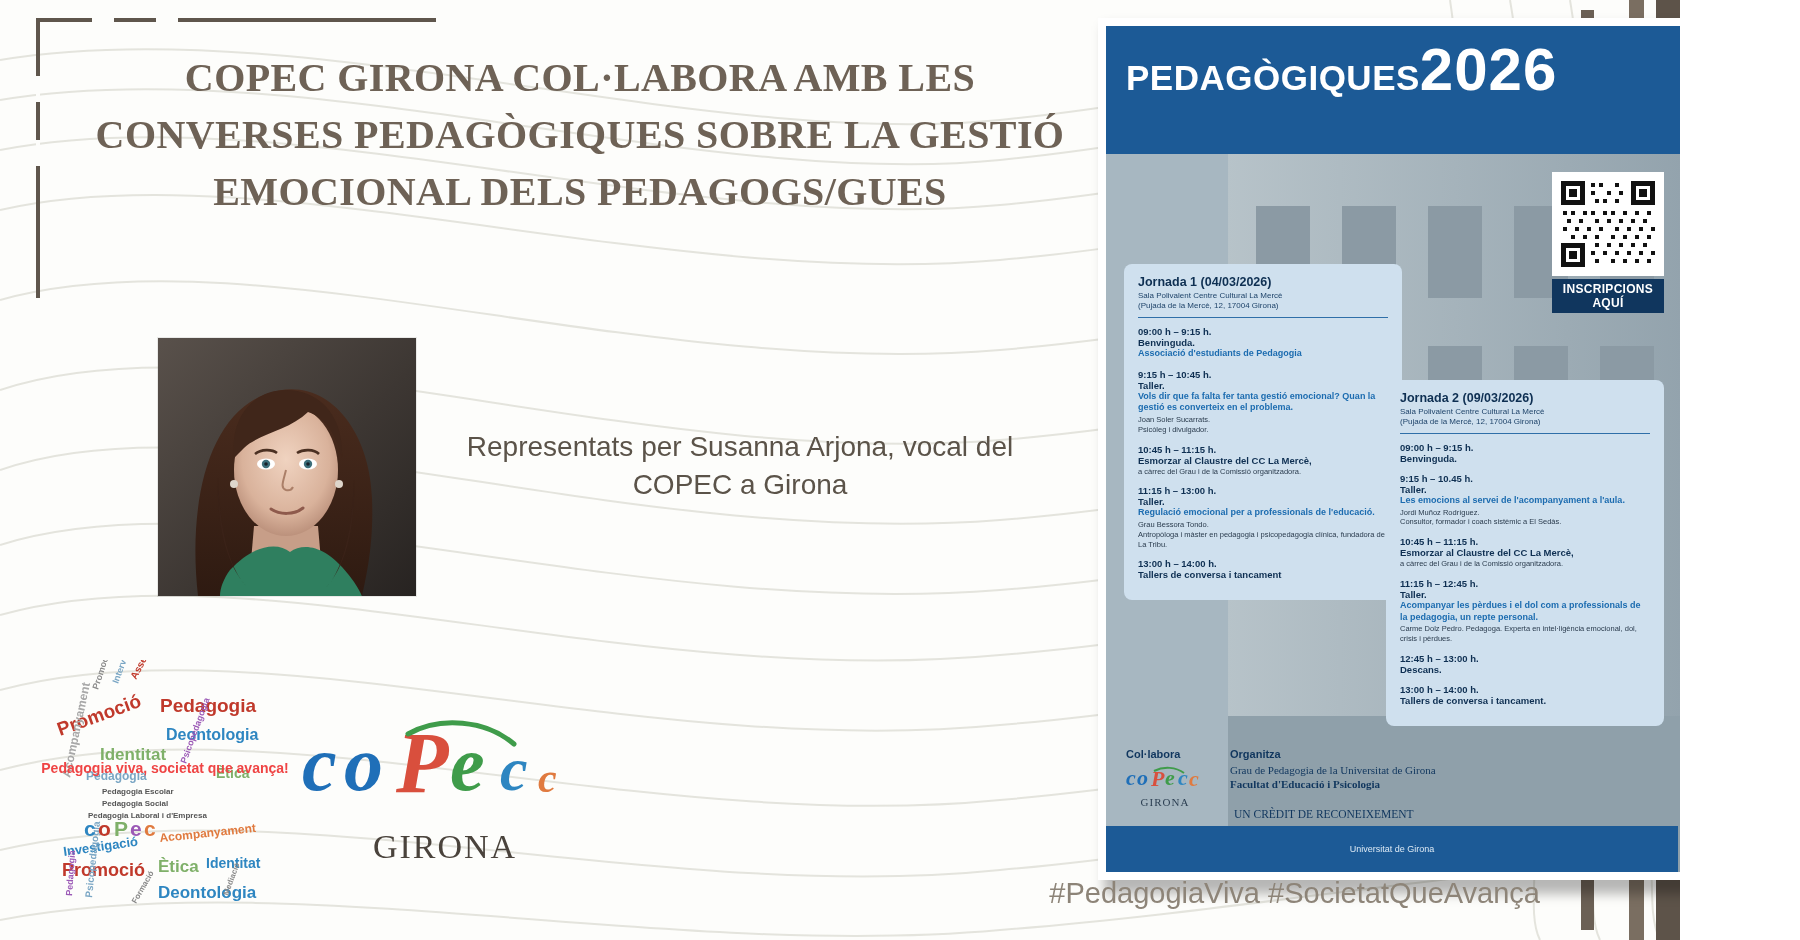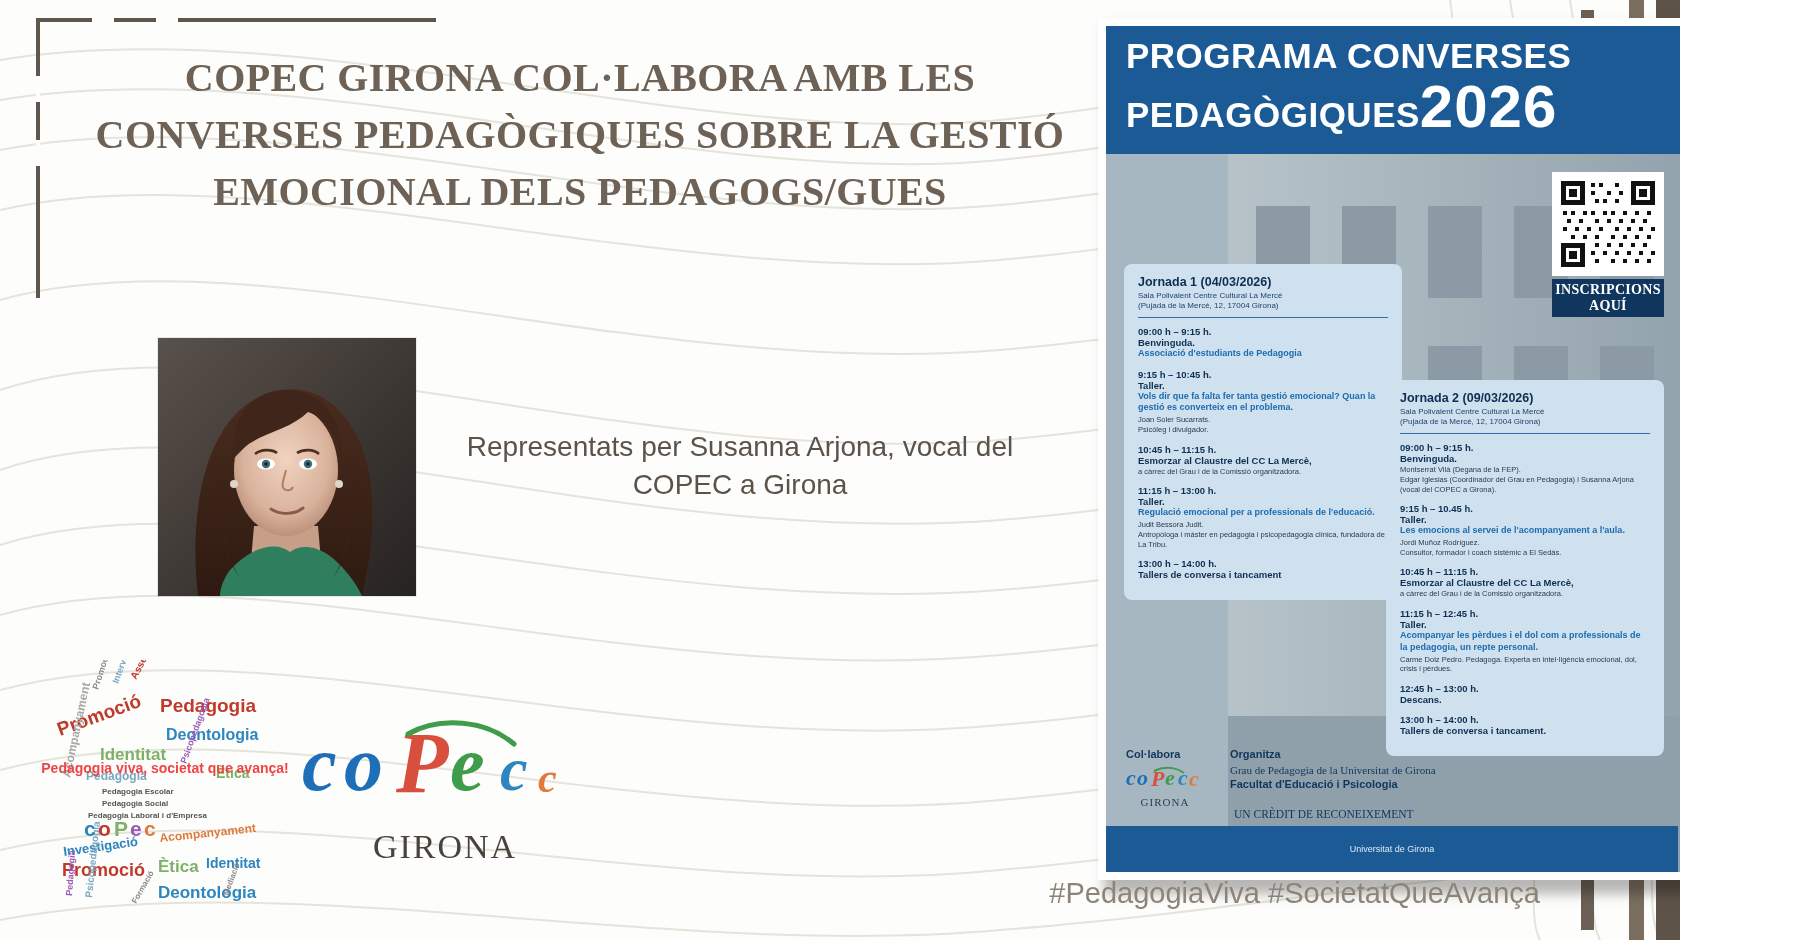--- a/index.html
+++ b/index.html
@@ -218,26 +218,25 @@
   }
   .qr-img {
     width: 112px; height: 104px;
     background: #ffffff;
     padding: 5px;
   }
   .qr-label {
     margin-top: 3px;
     background: #10365e;
     color: #ffffff;
-    font-size: 14px;
+    font-size: 12px;
     font-weight: bold;
     text-align: center;
     padding: 3px 0;
     letter-spacing: 0.3px;
-    font-family: Liberation Serif, serif;
   }
   .jornada {
     position: absolute;
     background: #cfe0ee;
     border-radius: 8px;
     padding: 11px 14px;
     color: #0e2f52;
   }
   .jornada.j1 { left: 18px; top: 238px; width: 278px; }
   .jornada.j2 { right: 18px; top: 354px; width: 278px; }
@@ -265,21 +264,21 @@
   }
   .org-block {
     position: absolute;
     left: 20px; bottom: 64px;
     display: flex;
     gap: 26px;
     color: #10365e;
   }
   .org-col .oc-title { font-size: 11px; font-weight: bold; margin-bottom: 4px; }
   .org-col .oc-name  { font-family: "Liberation Serif", serif; font-size: 11px; line-height: 1.25; }
-  .org-col .oc-sub   { font-family: Liberation Sans, sans-serif; font-size: 11px; font-weight: bold; }
+  .org-col .oc-sub   { font-family: Liberation Serif, serif; font-size: 11px; font-weight: bold; }
   .credit {
     position: absolute;
     left: 128px; bottom: 52px;
     font-family: "Liberation Serif", serif;
     font-size: 11.5px;
     color: #10365e;
   }
   .copec-mini { margin-top: 2px; }
   .copec-mini .mini-girona {
     font-family: "Liberation Serif", serif;
@@ -473,21 +472,20 @@
           <rect x="236" y="460" width="54" height="92"></rect>
           <rect x="322" y="460" width="54" height="92"></rect>
           <rect x="408" y="460" width="54" height="92"></rect>
           <rect x="494" y="460" width="54" height="92"></rect>
         </g>
         <rect x="0" y="690" width="576" height="156" fill="#8fa0aa"></rect>
         <rect x="0" y="120" width="122" height="726" fill="#a7b7c1"></rect>
       </svg>
 
       <div class="poster-header">
-        <div class="l1">PROGRAMA CONVERSES</div>
         <div class="l2">
           <span>PEDAGÒGIQUES</span>
           <span class="year">2026</span>
         </div>
       </div>
 
 
       <div class="qr-box">
         <div class="qr-img">
           <svg width="102" height="94" viewBox="0 0 102 94">
@@ -584,40 +582,38 @@
         </div>
         <div class="slot">
           <div class="time">10:45 h – 11:15 h.</div>
           <div class="kind">Esmorzar al Claustre del CC La Mercè,</div>
           <div class="who">a càrrec del Grau i de la Comissió organitzadora.</div>
         </div>
         <div class="slot">
           <div class="time">11:15 h – 13:00 h.</div>
           <div class="kind">Taller.</div>
           <div class="desc">Regulació emocional per a professionals de l'educació.</div>
-          <div class="who" style="white-space:pre-line">Judit Bessora Judit.
+          <div class="who" style="white-space:pre-line">Grau Bessora Tondo.
 Antropòloga i màster en pedagogia i psicopedagogia clínica, fundadora de La Tribu.</div>
         </div>
         <div class="slot">
           <div class="time">13:00 h – 14:00 h.</div>
           <div class="kind">Tallers de conversa i tancament</div>
         </div>
       </div>
 
       <div class="jornada j2">
         <div class="j-title">Jornada 2 (09/03/2026)</div>
         <div class="j-venue" style="white-space:pre-line">Sala Polivalent Centre Cultural La Mercè
 (Pujada de la Mercè, 12, 17004 Girona)</div>
         <div class="j-rule"></div>
 
         <div class="slot">
           <div class="time">09:00 h – 9:15 h.</div>
           <div class="kind">Benvinguda.</div>
-          <div class="who" style="white-space:pre-line">Montserrat Vilà (Degana de la FEP).
-Edgar Iglesias (Coordinador del Grau en Pedagogia) i Susanna Arjona (vocal del COPEC a Girona).</div>
         </div>
         <div class="slot">
           <div class="time">9:15 h – 10.45 h.</div>
           <div class="kind">Taller.</div>
           <div class="desc">Les emocions al servei de l'acompanyament a l'aula.</div>
           <div class="who" style="white-space:pre-line">Jordi Muñoz Rodríguez.
 Consultor, formador i coach sistèmic a El Sedàs.</div>
         </div>
         <div class="slot">
           <div class="time">10:45 h – 11:15 h.</div>

